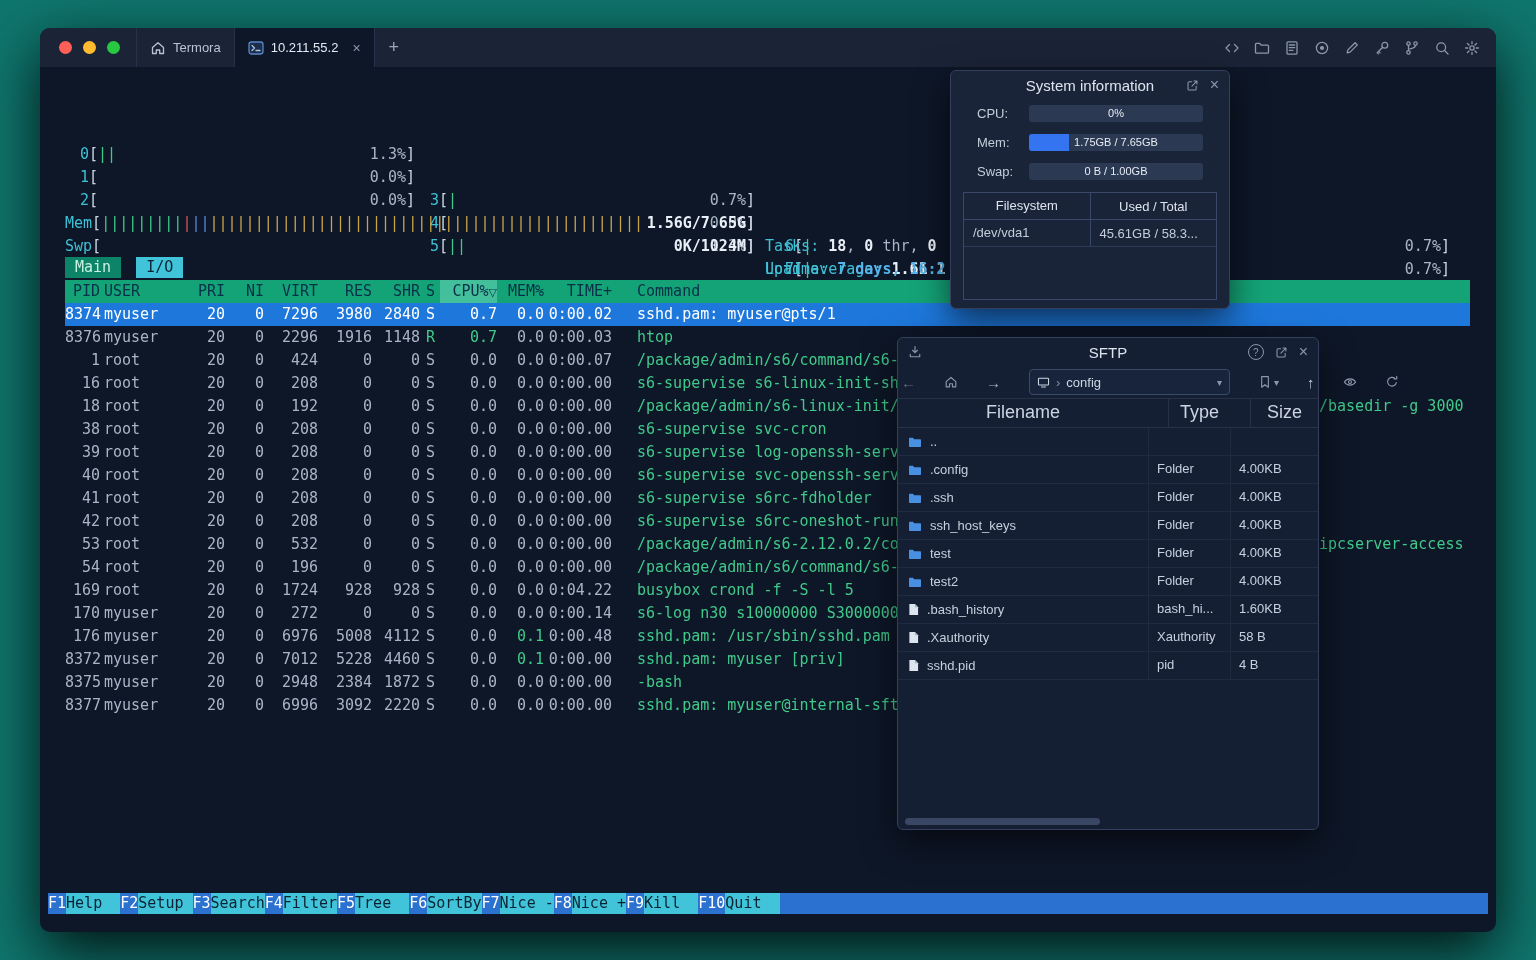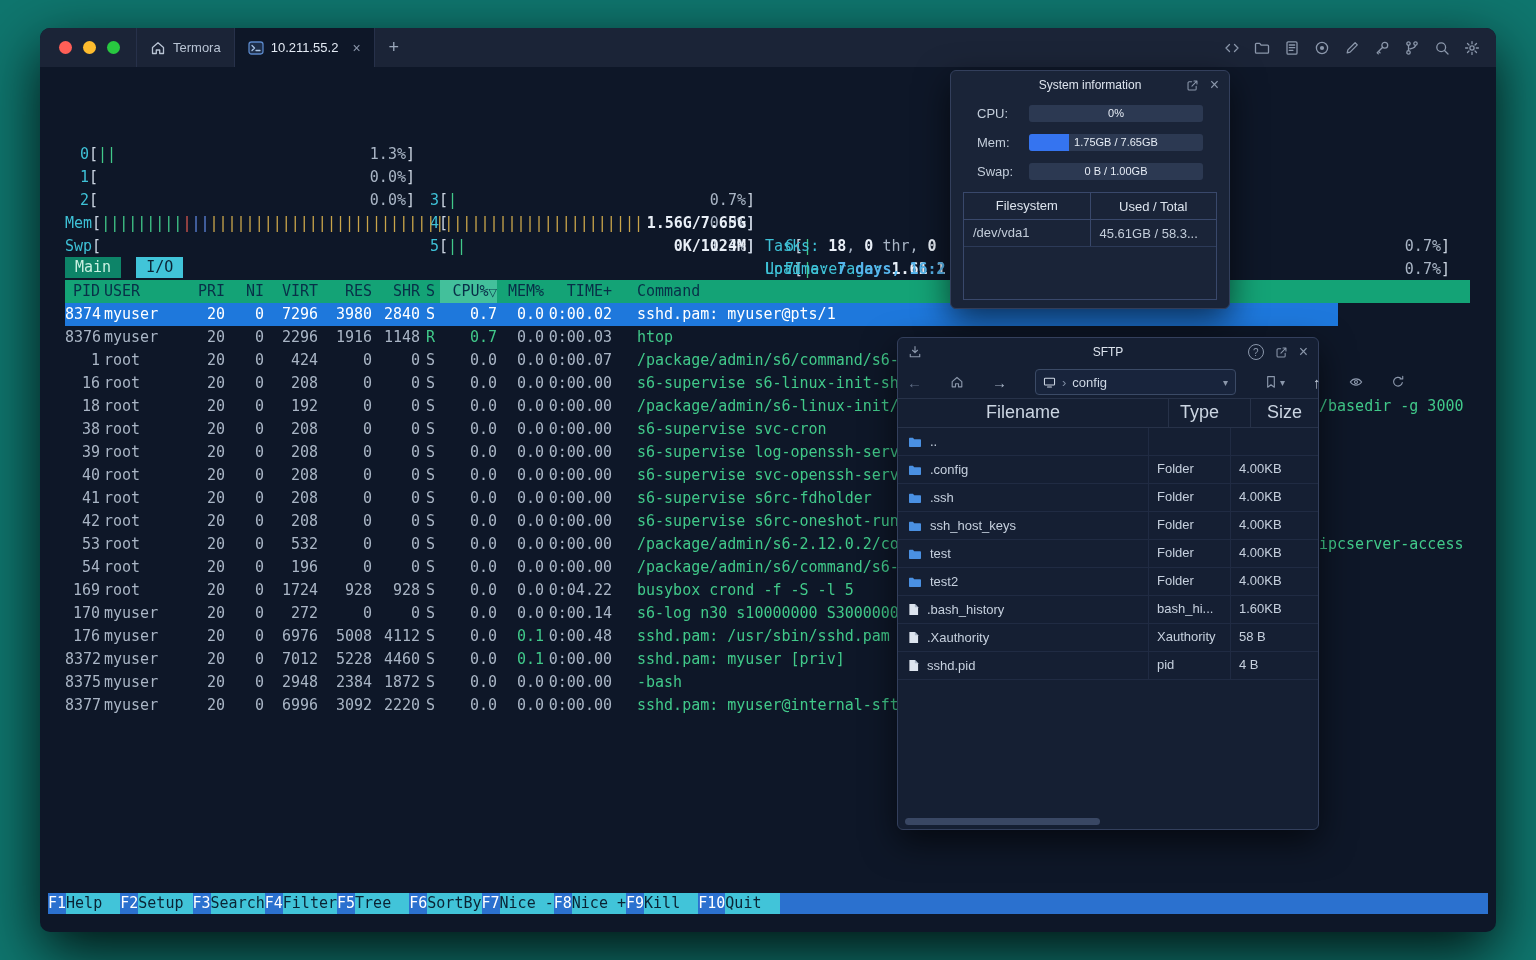--- a/index.html
+++ b/index.html
@@ -38,34 +38,34 @@
   .htabs{position:absolute;top:190px;left:25px;height:21px;line-height:21px;}
   .htab{display:inline-block;padding:0 10px;}
   .htab.main{background:#0d8468;color:#c8f0e1;}
   .htab.io{background:#41c4d9;color:#0a2334;margin-left:6px;}
   .pgrid{display:grid;grid-template-columns:35px 90px 35px 39px 54px 54px 48px 20px 57px 47px 68px 1fr;}
   .phead{position:absolute;top:213px;left:25px;width:1405px;height:23px;line-height:23px;
          background:#14a376;color:#083048;white-space:pre;}
   .hc.num{text-align:right}.hc.u{padding-left:4px}.hc.st{padding-left:6px}.hc.cmdh{padding-left:25px}
   .sortcell{background:#43c09b;}
   .tri{font-family:"DejaVu Sans",sans-serif;font-size:11px;}
-  .prow{position:absolute;left:25px;width:1273px;height:23px;line-height:23px;white-space:pre;}
+  .prow{position:absolute;left:25px;width:1405px;height:23px;line-height:23px;white-space:pre;}
   .c.num{text-align:right}.c.u{padding-left:4px}.c.st{padding-left:6px}.c.cmdc{padding-left:25px;overflow:hidden}
   .prow.sel{background:#1e78dc;}
   .prow.sel .c{color:#fff;}
   .tail{position:absolute;left:1254px;top:0;}
   .fbar{position:absolute;left:8px;right:8px;top:826px;height:21px;line-height:21px;background:#2b71cf;
         display:flex;white-space:pre;overflow:hidden;}
   .fk{color:#fff;}
   .flabel{background:#41c4d9;color:#0a2334;}
   
   .panel{position:absolute;border:1px solid #333f5c;border-radius:6px;
          box-shadow:0 12px 34px rgba(0,0,0,.6);font-family:"Liberation Sans",sans-serif;}
   .ptitle{height:28px;display:flex;align-items:center;justify-content:center;position:relative;
-          font-size:12px;color:#dde4ee;}
+          font-size:15px;color:#dde4ee;}
   .pticons{position:absolute;right:10px;top:0;height:28px;display:flex;align-items:center;gap:11px;color:#8b97ab;}
   .plicon{position:absolute;left:10px;top:0;height:28px;display:flex;align-items:center;color:#8b97ab;}
   .px{font-size:16px;color:#8b97ab;line-height:1;}
   .px::after{content:"×";}
   .helpico{width:14px;height:14px;border:1.2px solid #8b97ab;border-radius:50%;color:#8b97ab;
            font-size:10px;display:flex;align-items:center;justify-content:center;}
   .helpico::after{content:"?";}
   
   .sysinfo{left:910px;top:42px;width:278px;height:237px;background:#1a2438;}
   .sirow{display:flex;align-items:center;height:29px;padding:0 26px;gap:8px;}
@@ -75,21 +75,21 @@
   .sitext{position:absolute;inset:0;text-align:center;font-size:11px;line-height:17px;color:#e6ecf5;}
   .fstable{margin:6px 12px 0;border:1px solid #39486b;height:106px;font-size:13px;overflow:hidden;}
   .fshead{display:flex;height:26px;border-bottom:1px solid #39486b;align-items:center;color:#dde4ee;}
   .fsh{flex:1;text-align:center;}
   .fsh:first-child{border-right:1px solid #39486b;height:100%;line-height:26px;}
   .fsrow{display:flex;height:26px;border-bottom:1px solid #2c3a58;align-items:center;color:#c3cdda;}
   .fsc{flex:1;padding-left:9px;}
   .fsc:first-child{border-right:1px solid #39486b;height:100%;line-height:26px;}
   
   .sftp{left:857px;top:309px;width:420px;height:491px;background:#151f33;}
-  .stoolbar{display:flex;align-items:center;height:32px;padding:0 9px;gap:28px;color:#8b97ab;}
+  .stoolbar{display:flex;align-items:center;height:32px;padding:0 3px;gap:28px;color:#8b97ab;}
   .nav-arrow{font-size:15px;line-height:1;}
   .nav-arrow.back{color:#5f6d85}.nav-arrow.back::after{content:"←";}
   .nav-arrow.fwd{color:#a9b5c7}.nav-arrow.fwd::after{content:"→";}
   .nav-arrow.up{color:#c2cbd8}.nav-arrow.up::after{content:"↑";}
   .pathbox{flex:0 0 185px;height:24px;border:1px solid #3b4a66;border-radius:4px;background:#18243c;
            display:flex;align-items:center;padding:0 7px;gap:6px;font-size:13px;color:#cdd6e3;}
   .pathsep{color:#7f8da3;}.pathsep::after{content:"›";}
   .spacer{flex:1;}
   .caret{color:#8b97ab;font-size:10px;}.caret::after{content:"▾";}
   .bmgroup{display:flex;align-items:center;gap:2px;}

